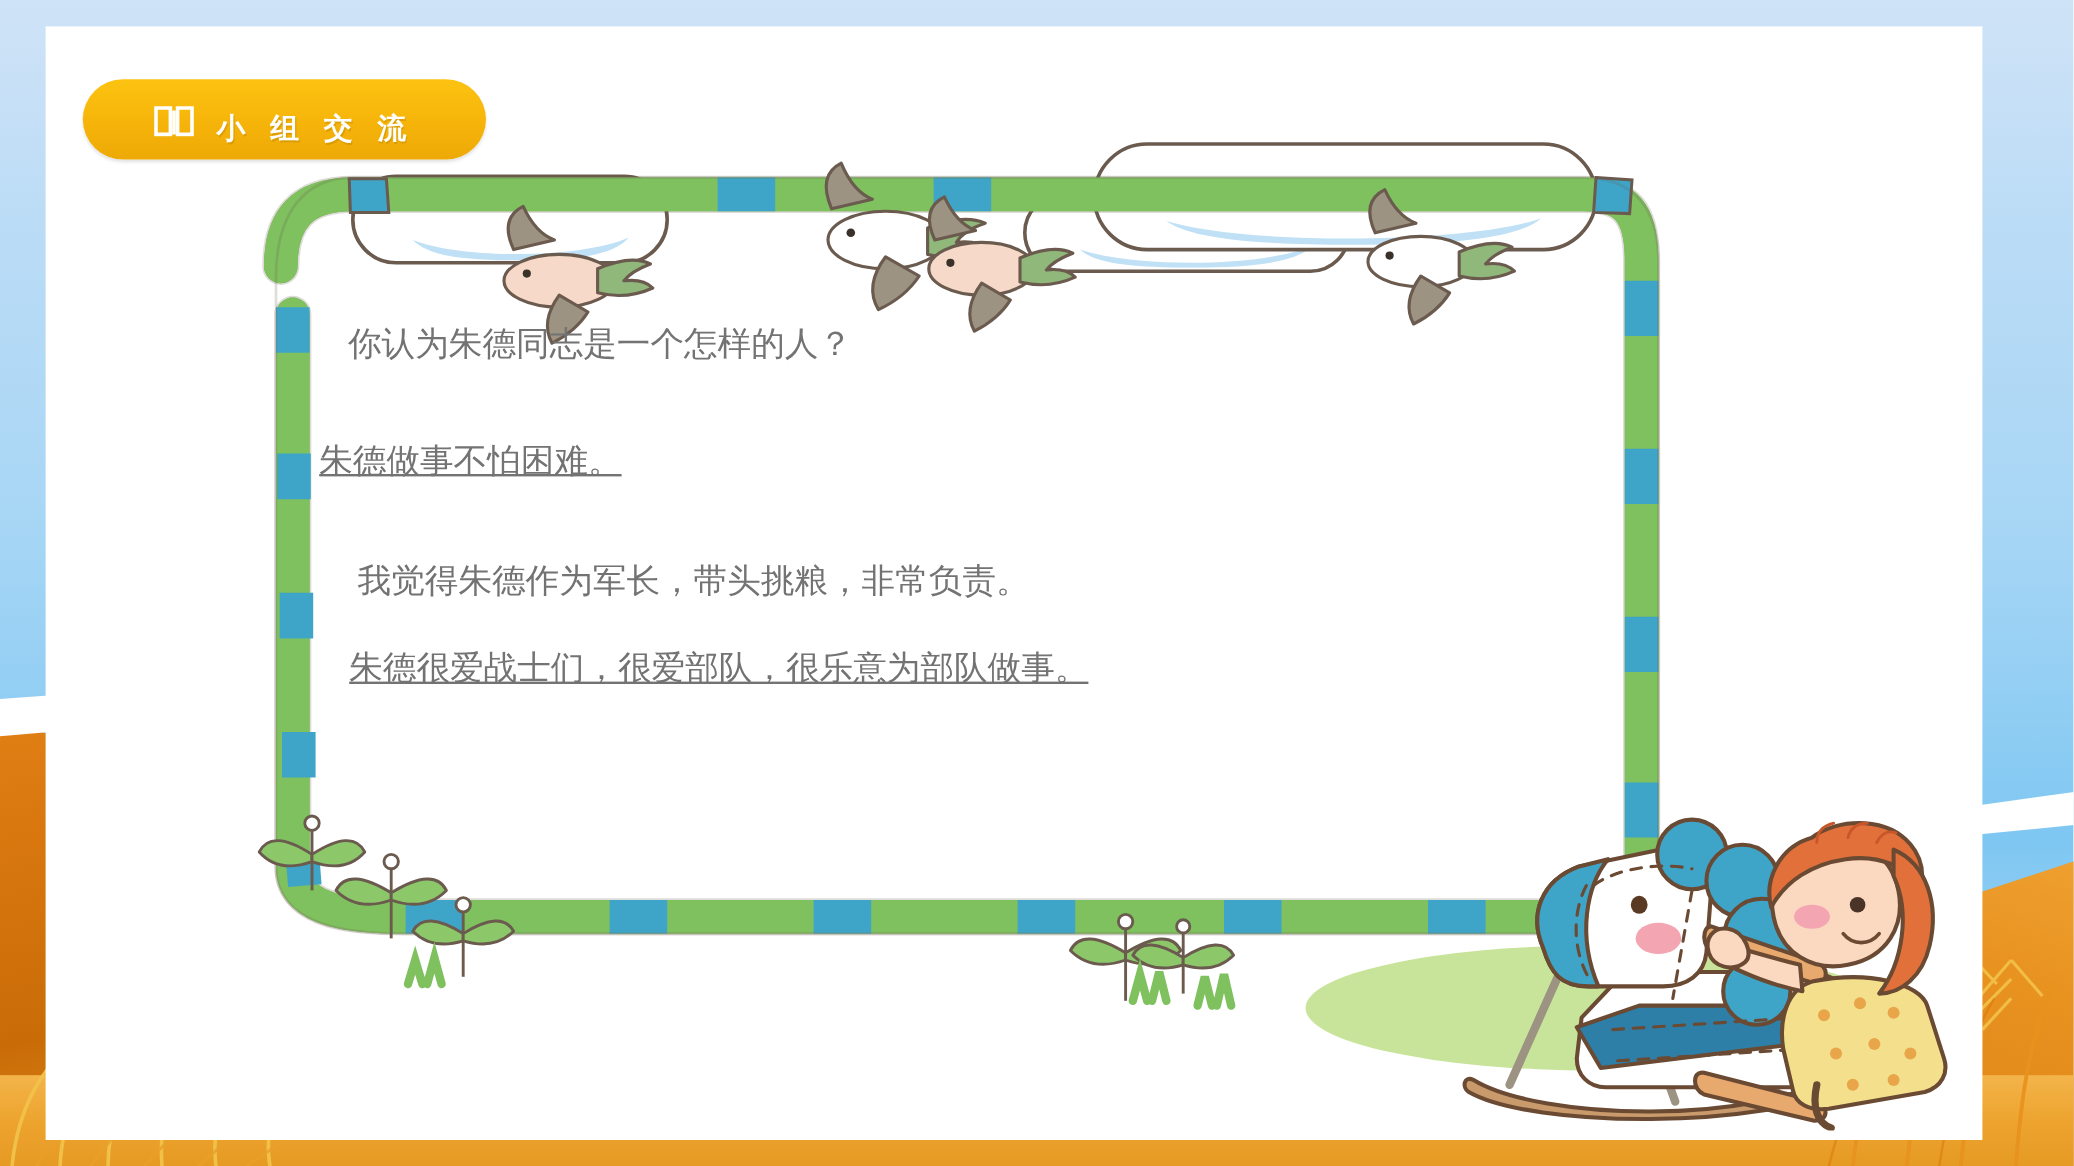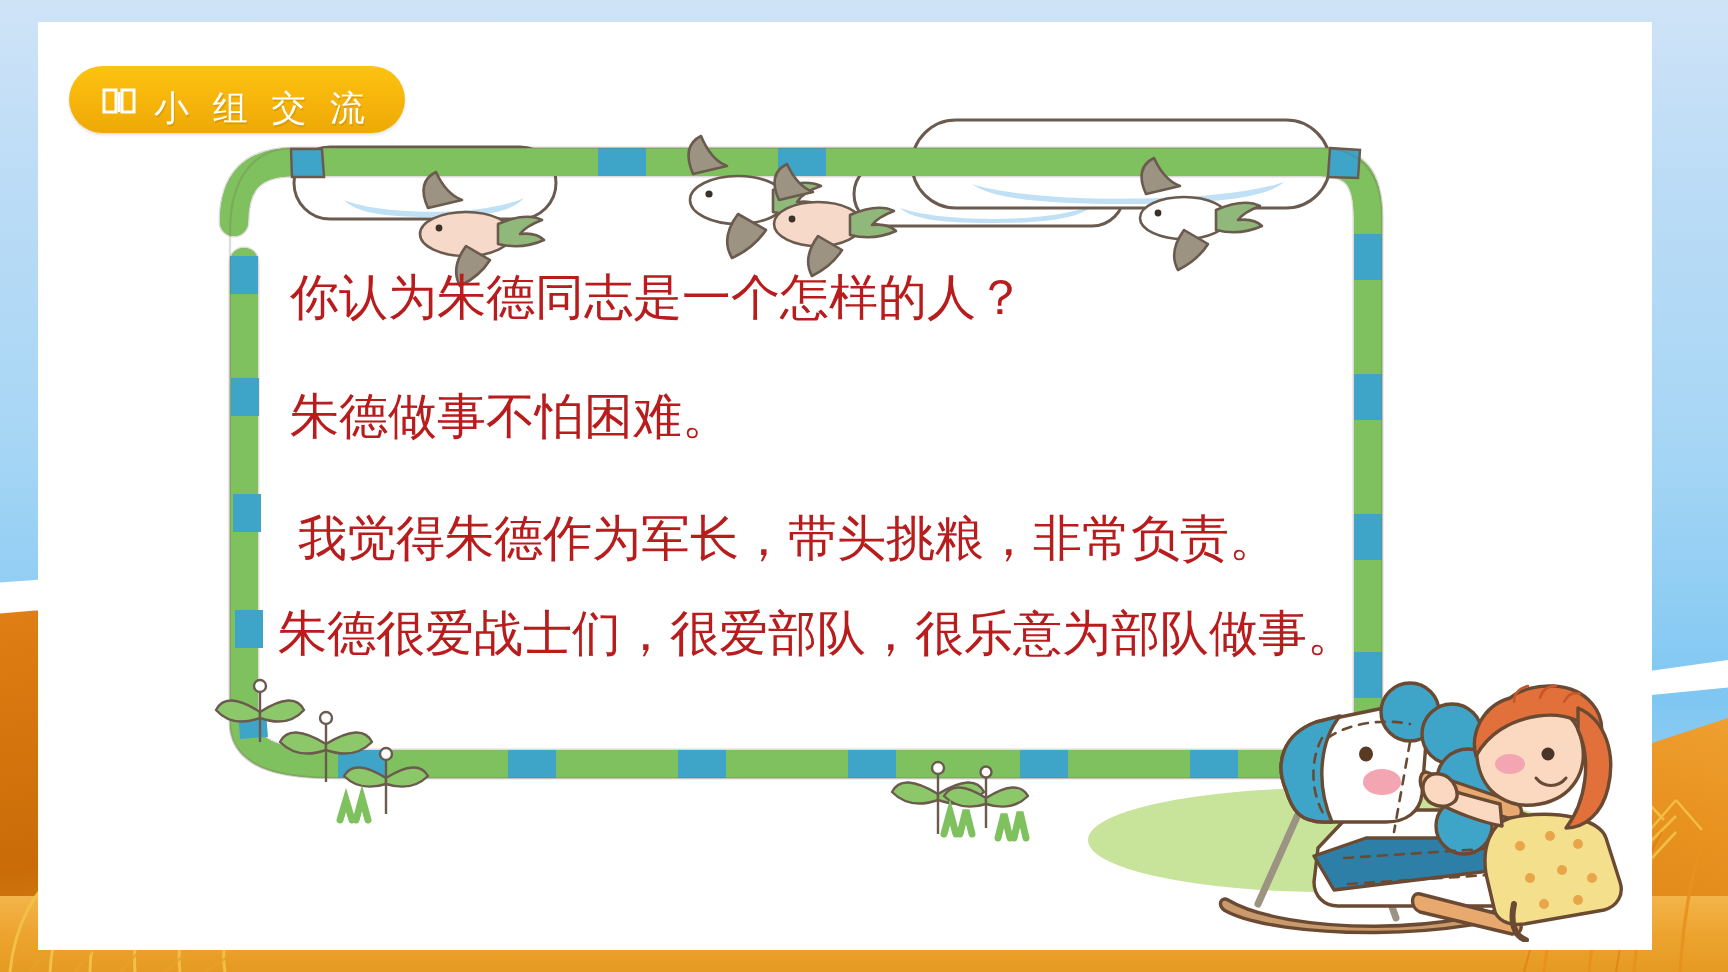--- a/index.html
+++ b/index.html
@@ -62,44 +62,44 @@
   .title-badge {
     position:absolute; left:31px; top:44px;
     width:336px; height:67px;
     background:linear-gradient(180deg,#fcc311 0%,#f6b40a 55%,#eda906 100%);
     border-radius:34px;
     display:flex; align-items:center; justify-content:center; gap:14px;
     box-shadow:0 2px 3px rgba(0,0,0,.12);
   }
   .badge-icon { width:34px; height:28px; flex:0 0 auto; }
   .badge-text {
-    color:#ffffff; font-size:35px; font-weight:normal;
+    color:#ffffff; font-size:24px; font-weight:bold;
     letter-spacing:7px; line-height:1;
     text-shadow:1px 2px 0 rgba(190,135,0,.45);
     padding-left:4px;
     margin-top:16px;
   }
 
   
   .frame-layer { position:absolute; left:0; top:0; width:1614px; height:928px; pointer-events:none; }
 
   
   .body-text {
     position:absolute; left:228px; top:250px; width:1180px;
   }
   .body-line {
-    color:#b91c1c;
-    font-size:49px;
+    color:#737373;
+    font-size:28px;
     line-height:1.05;
     white-space:nowrap;
   }
   .ln1 { margin-left:24px; margin-bottom:68px; }
-  .ln2 { margin-left:24px; margin-bottom:70px; }
+  .ln2 { margin-bottom:70px;text-decoration:underline; }
   .ln3 { margin-left:32px; margin-bottom:44px; }
-  .ln4 { margin-left:12px; }
+  .ln4 { margin-left:25px;text-decoration:underline; }
 
   
   .illus { position:absolute; right:18px; bottom:8px; width:420px; height:300px; }
   .illus svg { display:block; }
 </style>
 </head>
 <body>
 
 <div id="stage">
 

